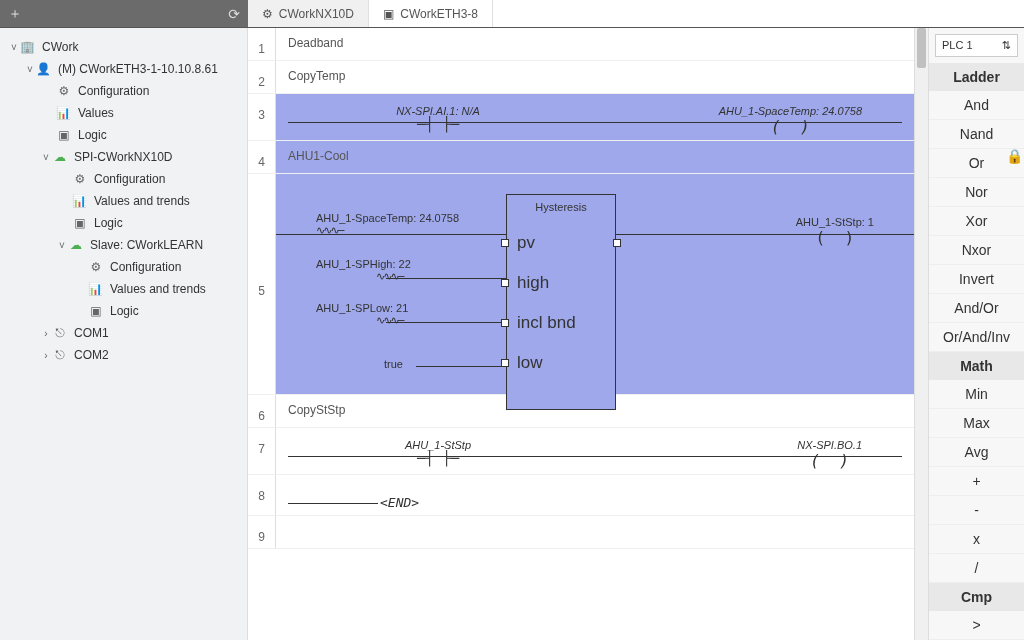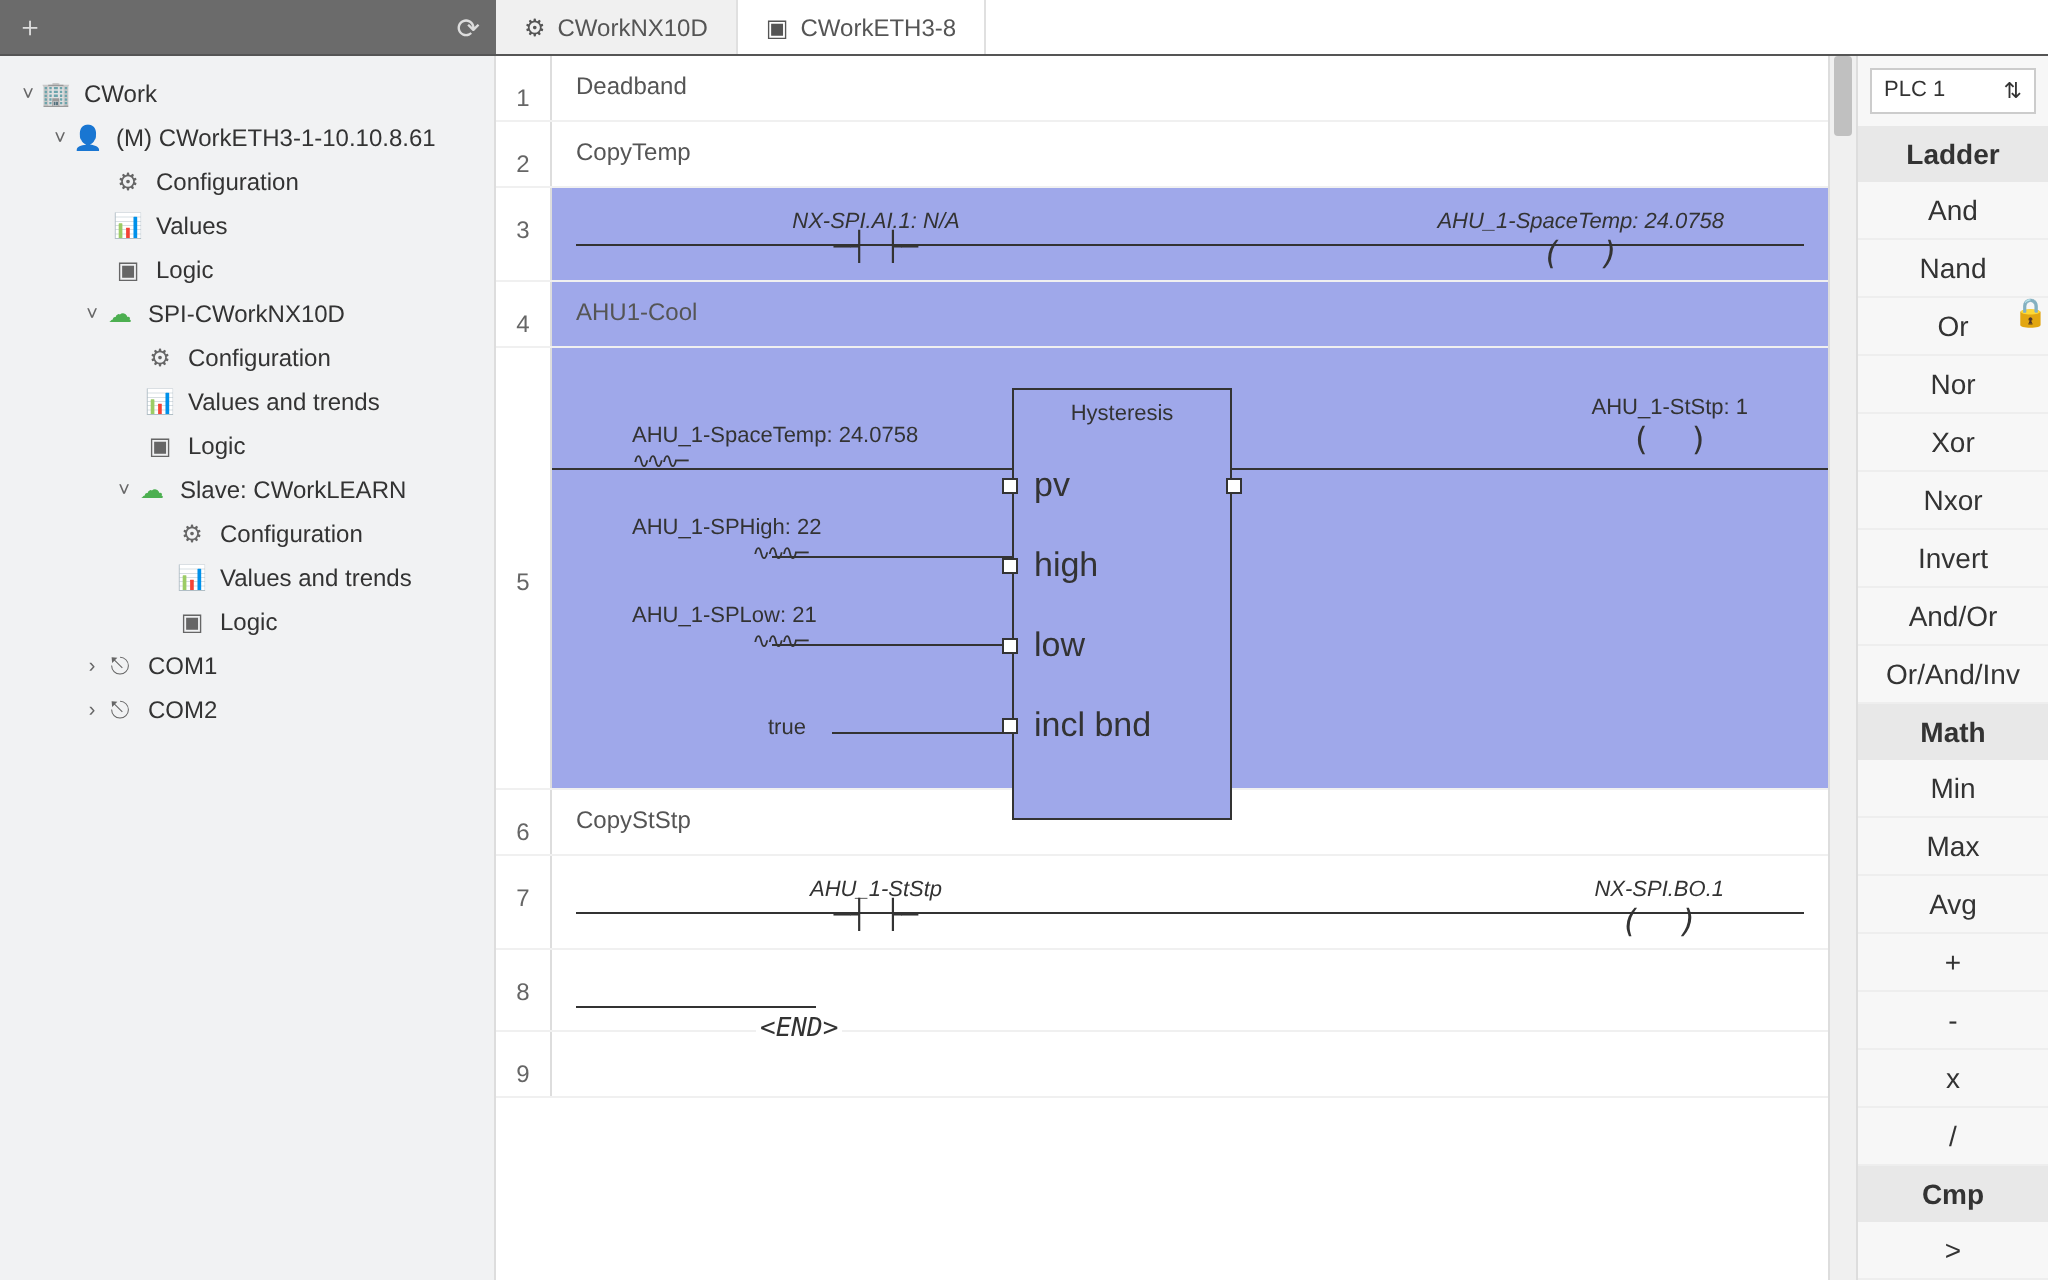--- a/index.html
+++ b/index.html
@@ -35,21 +35,21 @@
 .coil-sym { font-family: monospace; font-size: 16px; }
 .block-row .rung-body { min-height: 220px; }
 .hyst-block { position: absolute; left: 230px; top: 20px; width: 110px; height: 216px; border: 1.5px solid #333; background: #9fa8ea; }
 .hyst-title { text-align: center; padding: 6px 0 10px 0; font-size: 11px; }
 .hyst-port { padding: 10px 0 10px 10px; font-size: 17px; position: relative; }
 .hyst-port::before { content: ''; position: absolute; left: -6px; top: 50%; width: 6px; height: 6px; border: 1px solid #333; background: #fff; transform: translateY(-50%); }
 .hyst-out::after { content: ''; position: absolute; right: -6px; top: 50%; width: 6px; height: 6px; border: 1px solid #333; background: #fff; transform: translateY(-50%); }
 .input-line { position: absolute; border-top: 1.5px solid #333; }
 .input-label { position: absolute; font-size: 11px; color: #333; }
 .wave { font-family: monospace; letter-spacing: -2px; }
-.end-sym { font-family: monospace; font-size: 13px; margin-top: 12px; }
+.end-sym { font-family: monospace; font-size: 13px; }
 .right-panel { width: 96px; background: #f7f7f7; border-left: 1px solid #ddd; display: flex; flex-direction: column; }
 .plc-select { margin: 6px; padding: 4px 6px; background: #fff; border: 1px solid #ccc; display: flex; justify-content: space-between; font-size: 11px; cursor: pointer; }
 .cat-header { background: #e8e8e8; padding: 6px 0; text-align: center; font-weight: bold; font-size: 14px; }
 .cat-item { padding: 6px 0; text-align: center; font-size: 14px; cursor: pointer; border-bottom: 1px solid #eee; }
 .scrollbar-v { width: 14px; background: #f0f0f0; border-left: 1px solid #ddd; position: relative; }
 .scroll-thumb { position: absolute; left: 2px; right: 2px; top: 0; height: 40px; background: #c0c0c0; border-radius: 2px; }
 .lock { position: absolute; right: 0; top: 148px; font-size: 14px; z-index: 10;}
 </style>
 </head>
 <body>
@@ -189,26 +189,26 @@
             <div class="input-line" style="left:110px; top:148px; width:120px"></div>
             <div class="input-label" style="left:40px; top:128px"><span>AHU_1-SPLow: 21</span><br><span style="padding-left:60px" class="wave">∿∿∿─</span></div>
 
             <div class="input-line" style="left:140px; top:192px; width:90px"></div>
             <div class="input-label" style="left:108px; top:184px">true</div>
 
             <div class="hyst-block">
               <div class="hyst-title">Hysteresis</div>
               <div class="hyst-port hyst-out">pv</div>
               <div class="hyst-port">high</div>
+              <div class="hyst-port">incl bnd</div>
               <div class="hyst-port">low</div>
-              <div class="hyst-port">incl bnd</div>
             </div>
 
             <div class="input-line" style="left:340px; top:60px; right:0"></div>
-            <div class="coil" style="top:24px">
+            <div class="coil" style="top:42px">
               <div>AHU_1-StStp: 1</div>
               <div class="coil-sym">(&nbsp;&nbsp;)</div>
             </div>
           </div>
           </div>
 
         <div class="rung-row">
             <div class="rung-num">6</div>
           <div class="rung-body"><span class="rung-label">CopyStStp</span></div>
           </div>

